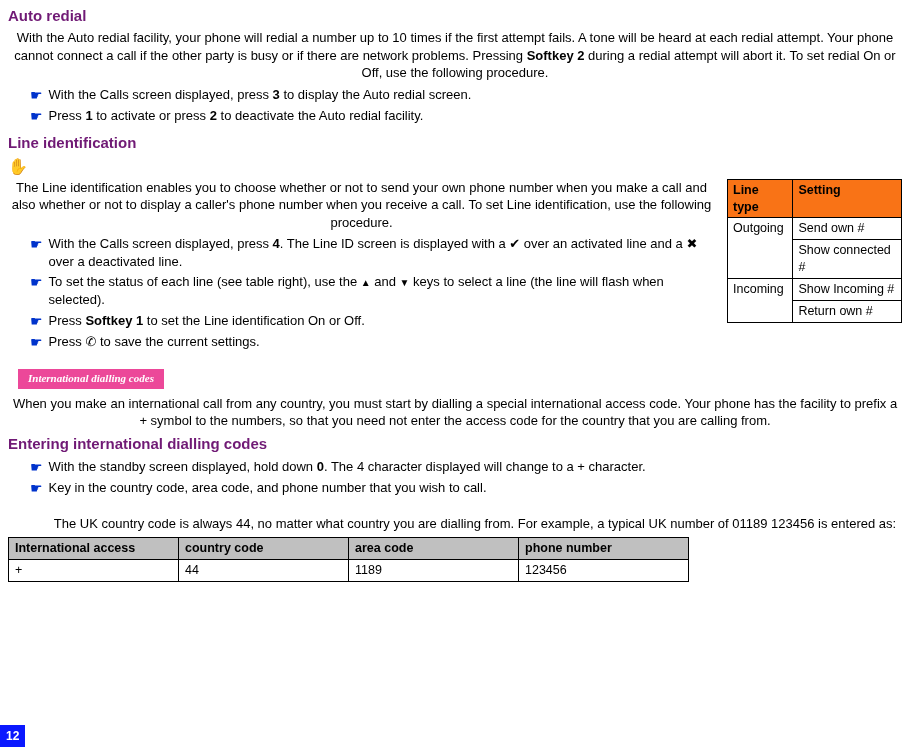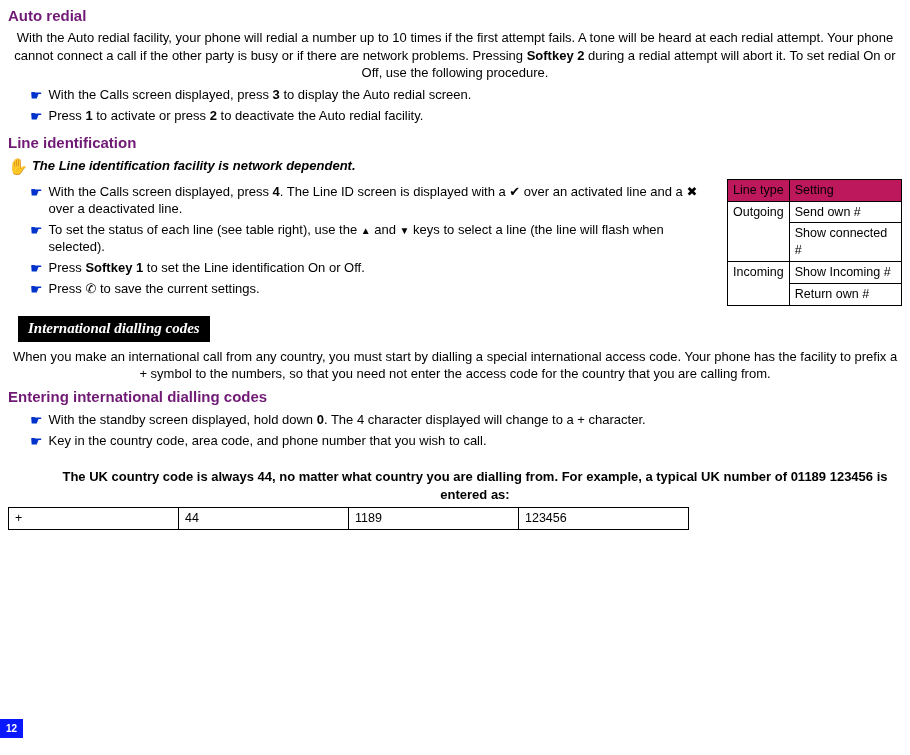--- a/index.html
+++ b/index.html
@@ -57,62 +57,62 @@
     font-size: 12.5px;
     width: 175px;
     flex-shrink: 0;
   }
   .side-table th, .side-table td {
     border: 1px solid #000;
     padding: 2px 5px;
     text-align: left;
     vertical-align: top;
   }
-  .side-table th { background: #be185d; font-weight: normal; }
+  .side-table th { background: #f97316; font-weight: bold; }
   .section-bar {
-    background: #000000;
+    background: #ec4899;
     color: #fff;
     font-family: Georgia, 'Times New Roman', serif;
     font-style: italic;
     font-weight: bold;
-    font-size: 15px;
+    font-size: 11px;
     padding: 2px 10px 3px 10px;
     display: inline-block;
     margin: 10px 0 6px 10px;
   }
   .wide-table {
     border-collapse: collapse;
     font-size: 12.5px;
     margin-top: 4px;
     margin-left: 0;
   }
   .wide-table th, .wide-table td {
     border: 1px solid #000;
     padding: 2px 6px;
     text-align: left;
   }
   .wide-table th { background: #c0c0c0; font-weight: bold; }
   .page-tab {
     position: absolute;
     left: 0;
-    bottom: 17px;
+    bottom: 8px;
     background: #0a18ff;
     color: #fff;
     font-weight: bold;
-    font-size: 10px;
+    font-size: 12px;
     padding: 3px 6px;
     margin-top: 22px;
   }
   b { font-weight: bold; }
   .tri-up::before { content: "▲"; font-size: 10px; }
   .tri-down::before { content: "▼"; font-size: 10px; }
   .check::before { content: "✔"; }
   .cross::before { content: "✖"; }
   .hangup::before { content: "✆"; }
-  .indent-sub { margin-left: 40px; margin-top: 18px; margin-bottom: 4px; font-weight: bold; }
+  .indent-sub { margin-left: 40px; margin-top: 18px; margin-bottom: 4px; }
 </style>
 </head>
 <body>
 
 
 
 
 <div class="h-blue">Auto redial</div>
 <p>With the Auto redial facility, your phone will redial a number up to 10 times if the first attempt fails. A tone will be heard at each redial attempt. Your phone cannot connect a call if the other party is busy or if there are network problems. Pressing <b>Softkey 2</b> during a redial attempt will abort it. To set redial On or Off, use the following procedure.</p>
 <div class="bullet-list">
@@ -123,25 +123,25 @@
   <div class="bullet-row">
     <span class="bullet-icon">☛</span>
     <span class="bullet-text">Press <b>1</b> to activate or press <b>2</b> to deactivate the Auto redial facility.</span>
   </div>
 </div>
 
 
 <div class="h-blue">Line identification</div>
 <div class="note-row">
   <span class="note-icon">✋</span>
-  <span class="note-text">The Line identification facility is network dependent.</span>
 </div>
 
 <div class="two-col">
   <div class="left">
+    <p>The Line identification enables you to choose whether or not to send your own phone number when you make a call and also whether or not to display a caller's phone number when you receive a call. To set Line identification, use the following procedure.</p>
     <div class="bullet-list">
       <div class="bullet-row">
         <span class="bullet-icon">☛</span>
         <span class="bullet-text"><span>With the Calls screen displayed, press </span><b>4</b><span>. The Line ID screen is displayed with a </span><span class="check"></span><span> over an activated line and a </span><span class="cross"></span><span> over a deactivated line.</span></span>
       </div>
       <div class="bullet-row">
         <span class="bullet-icon">☛</span>
         <span class="bullet-text"><span>To set the status of each line (see table right), use the </span><span class="tri-up"></span><span> and </span><span class="tri-down"></span><span> keys to select a line (the line will flash when selected).</span></span>
       </div>
       <div class="bullet-row">
@@ -196,20 +196,26 @@
 <p class="indent-sub">The UK country code is always 44, no matter what country you are dialling from. For example, a typical UK number of 01189 123456 is entered as:</p>
 
 <table class="wide-table">
   <colgroup>
     <col style="width:170px">
       <col style="width:170px">
       <col style="width:170px">
       <col style="width:170px">
   </colgroup>
   <tbody>
+      <tr>
+    <th>International access</th>
+    <th>country code</th>
+    <th>area code</th>
+    <th>phone number</th>
+  </tr>
   <tr>
     <td>+</td>
     <td>44</td>
     <td>1189</td>
     <td>123456</td>
   </tr>
 </tbody>
   </table>
 
 <div class="page-tab">12</div>

